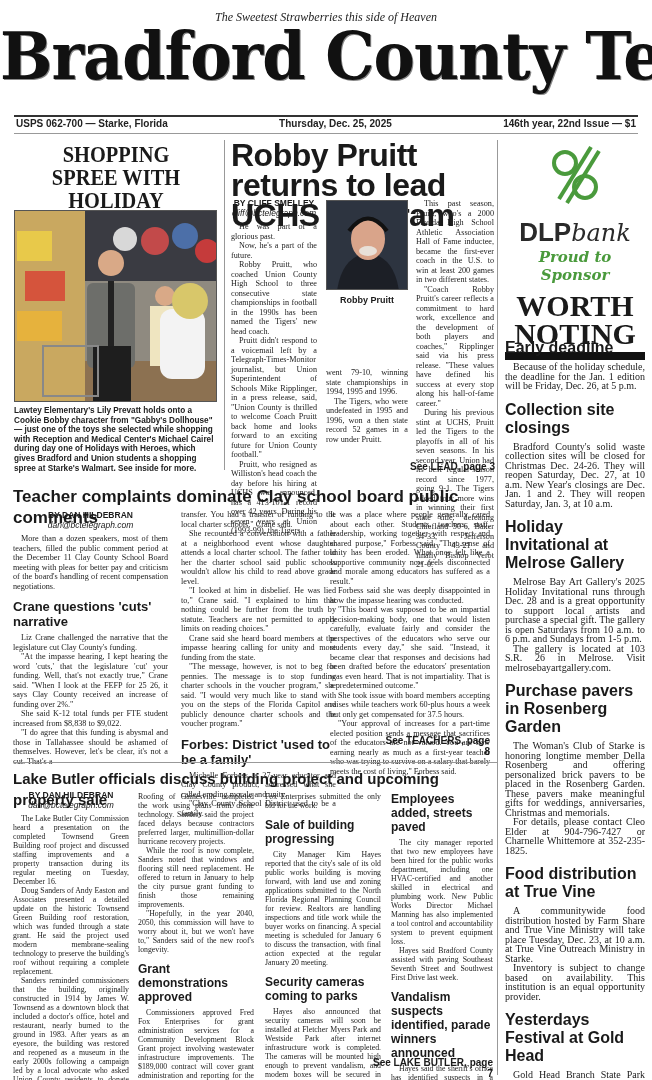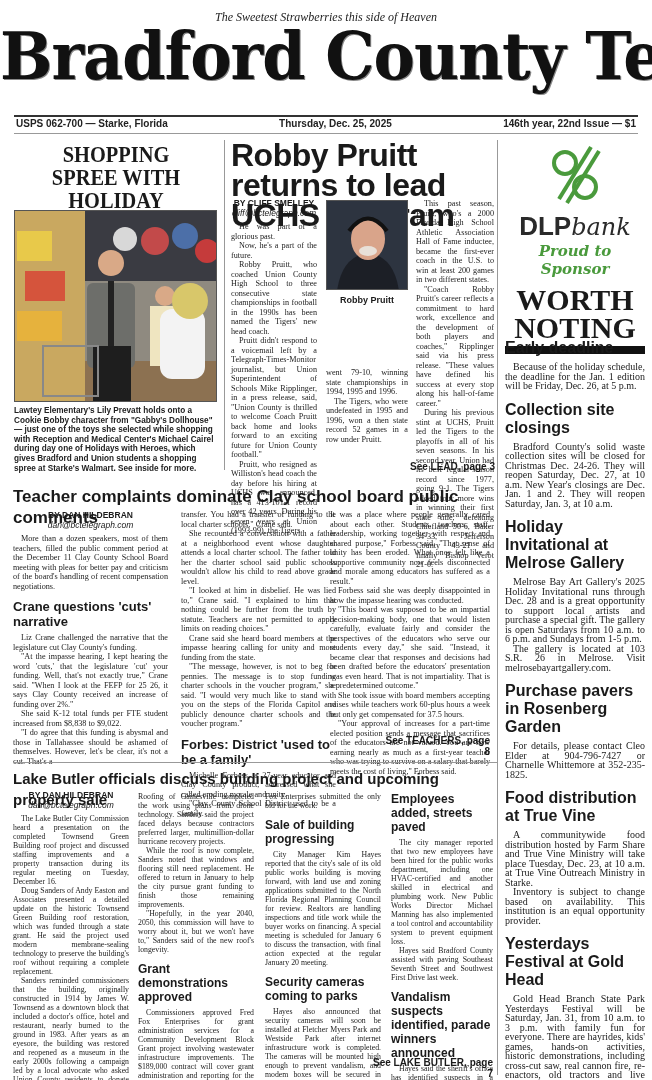--- a/index.html
+++ b/index.html
@@ -106,21 +106,21 @@
 
 <div class="abs vrule" style="left:497px;top:140px;height:935px"></div>
 
 <div class="abs" style="left:505px;top:143px;width:140px;text-align:center">
   <svg width="60" height="62" viewBox="0 0 60 62">
     <circle cx="20" cy="20" r="11" fill="none" stroke="#4a9a3c" stroke-width="4"></circle>
     <circle cx="40" cy="44" r="11" fill="none" stroke="#4a9a3c" stroke-width="4"></circle>
     <line x1="14" y1="56" x2="46" y2="4" stroke="#4a9a3c" stroke-width="4"></line>
     <line x1="22" y1="60" x2="54" y2="8" stroke="#4a9a3c" stroke-width="4"></line>
   </svg>
-  <div style="margin-top:2px">
+  <div style="margin-top:8px">
     <span class="sans" style="font-weight:bold;font-size:26px;color:#2a2a2a">DLP</span><span style="font-family:'DejaVu Serif',serif;font-style:italic;font-size:24px;color:#2a2a2a">bank</span>
   </div>
   <div style="font-family:'DejaVu Serif',serif;font-style:italic;font-weight:bold;font-size:15px;color:#4a9a3c;margin-top:0px">Proud to Sponsor</div>
   <div style="font-family:'Liberation Serif',serif;font-weight:bold;font-size:30px;line-height:28px;margin-top:8px">WORTH</div>
   <div style="font-family:'Liberation Serif',serif;font-weight:bold;font-size:30px;line-height:28px;font-variant:small-caps">NOTING</div>
   <div style="height:8px;background:#111;margin-top:4px"></div>
 </div>
 
 <div class="abs" style="left:505px;top:335px;width:140px">
   <div>
@@ -138,20 +138,21 @@
   <div>
     <div class="ws-head">Holiday Invitational at Melrose Gallery</div>
     <div class="ws-text">
         <p>Melrose Bay Art Gallery's 2025 Holiday Invitational runs through Dec. 28 and is a great opportunity to support local artists and purchase a special gift. The gallery is open Saturdays from 10 a.m. to 6 p.m. and Sundays from 1-5 p.m.</p>
         <p>The gallery is located at 103 S.R. 26 in Melrose. Visit melrosebayartgallery.com.</p>
       </div>
   </div>
   <div>
     <div class="ws-head">Purchase pavers in Rosenberg Garden</div>
     <div class="ws-text">
+        <p>The Woman's Club of Starke is honoring longtime member Della Rosenberg and offering personalized brick pavers to be placed in the Rosenberg Garden. These pavers make meaningful gifts for weddings, anniversaries, Christmas and memorials.</p>
         <p>For details, please contact Cleo Elder at 904-796-7427 or Charnelle Whittemore at 352-235-1825.</p>
       </div>
   </div>
   <div>
     <div class="ws-head">Food distribution at True Vine</div>
     <div class="ws-text">
         <p>A communitywide food distribution hosted by Farm Share and True Vine Ministry will take place Tuesday, Dec. 23, at 10 a.m. at True Vine Outreach Ministry in Starke.</p>
         <p>Inventory is subject to change based on availability. This institution is an equal opportunity provider.</p>
       </div>
   </div>

